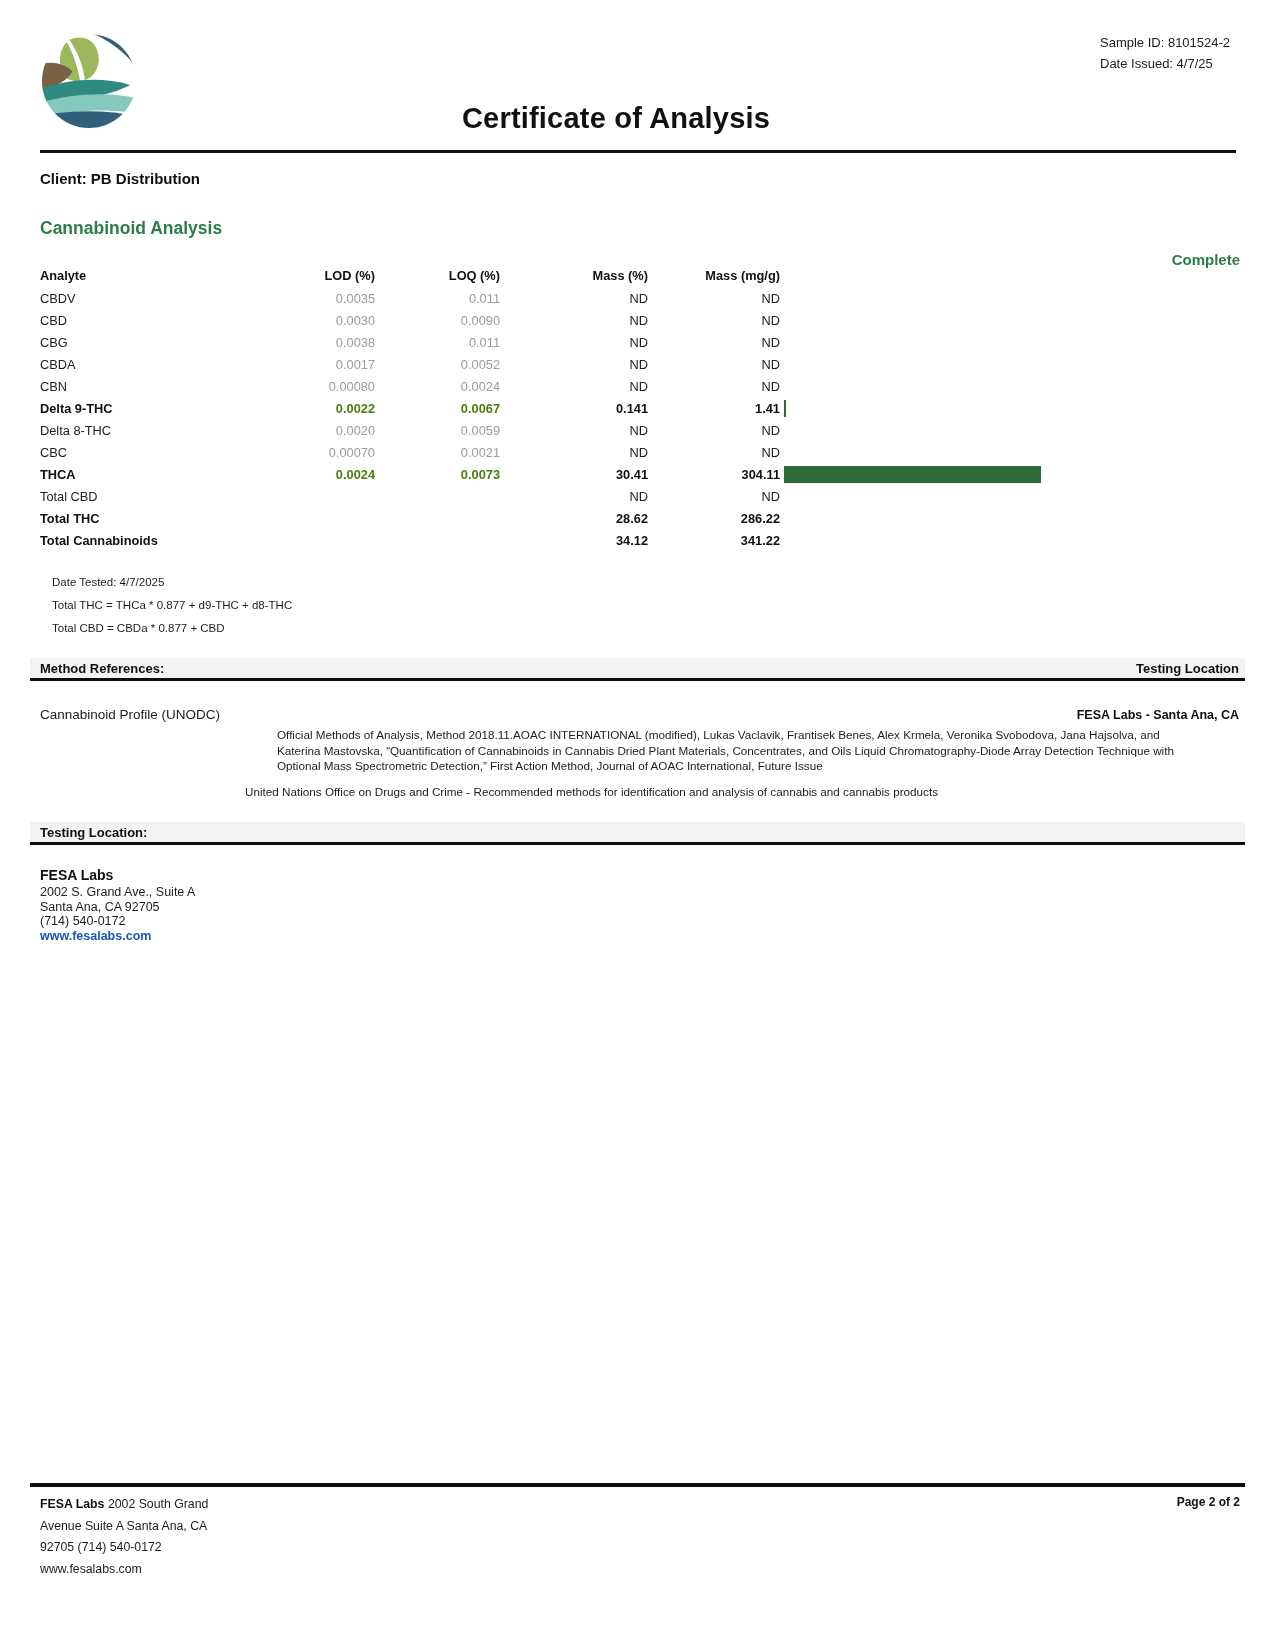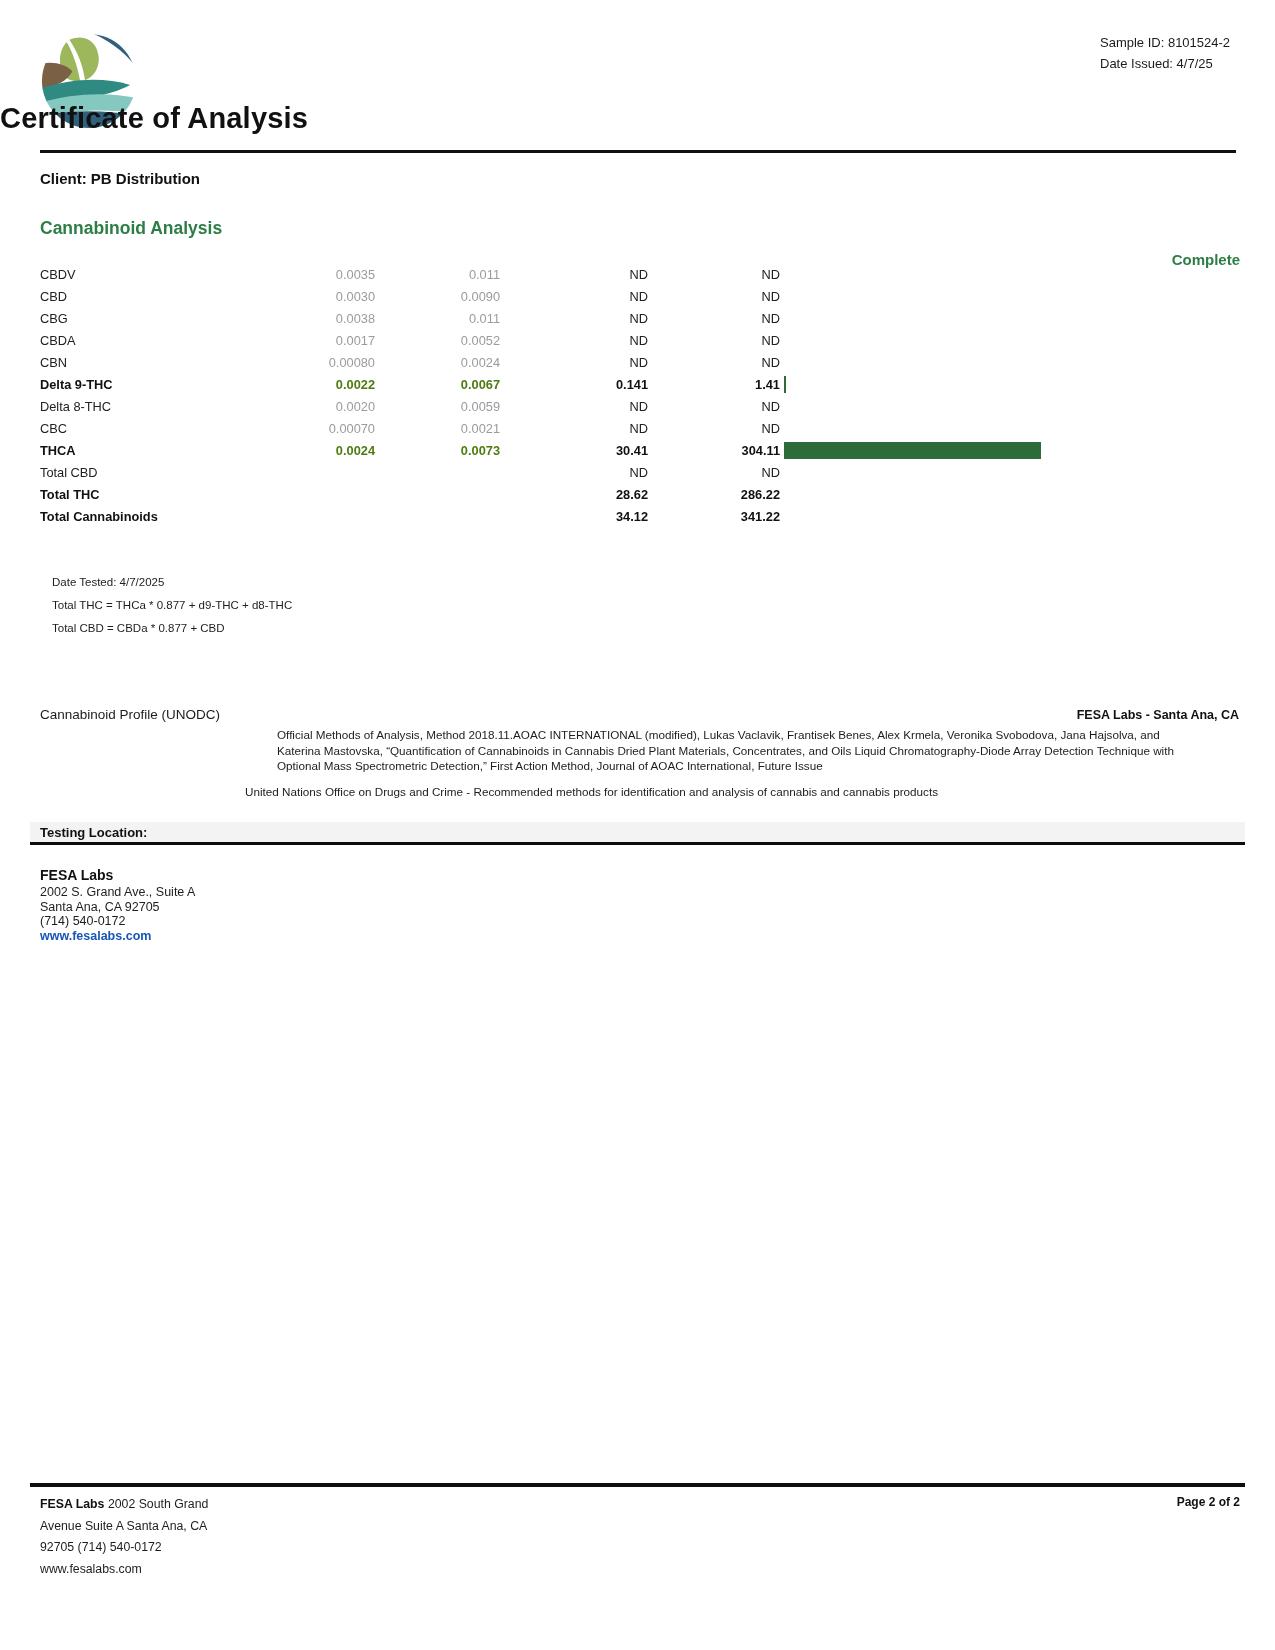--- a/index.html
+++ b/index.html
@@ -5,21 +5,21 @@
   html,body { margin:0; padding:0; background:#ffffff; }
   .page {
     position:relative; width:1275px; height:1650px; background:#ffffff;
     font-family:"Liberation Sans","DejaVu Sans",sans-serif; color:#212121;
     overflow:hidden;
   }
   
   .logo-svg { position:absolute; left:40px; top:32px; width:98px; height:98px; }
   .logo-text { position:absolute; left:145px; top:44px; color:#4c7a91;
     font-size:15.5px; line-height:17px; font-weight:500; letter-spacing:0.4px; }
-  .page-title { position:absolute; left:0; top:102px; width:1232px; text-align:left;
+  .page-title { position:absolute; left:0; top:102px; width:1232px; text-align:center;
     font-size:29px; font-weight:bold; color:#111; letter-spacing:0.2px; }
   .meta { position:absolute; left:1100px; top:33px; font-size:13px; line-height:20.5px; color:#1c1c1c; }
   .header-rule { position:absolute; left:40px; top:150px; width:1196px; height:3px; background:#101010; }
   .client { position:absolute; left:40px; top:170px; font-size:15px; font-weight:bold; color:#111; }
 
   
   .section-title { position:absolute; left:40px; top:218px; font-size:17.5px; font-weight:bold; color:#2e7d46; }
   .status-complete { position:absolute; right:35px; top:222px; font-size:15px; font-weight:bold; color:#2e7d46;margin-top:29px; }
 
   
@@ -95,20 +95,28 @@
   </div>
 
   <div class="header-rule"></div>
 
   <div class="client">Client: PB Distribution</div>
 
   <div class="section-title">Cannabinoid Analysis</div>
   <div class="status-complete">Complete</div>
 
   <div class="coa-table">
+      <div class="t-row header">
+        <div class="cell-analyte">Analyte</div>
+        <div class="num">LOD (%)</div>
+        <div class="num">LOQ (%)</div>
+        <div class="num">Mass (%)</div>
+        <div class="num">Mass (mg/g)</div>
+        <div></div>
+      </div>
       <div class="t-row">
         <div class="cell-analyte">CBDV</div>
         <div class="num faint">0.0035</div>
         <div class="num faint">0.011</div>
         <div class="num cell-mass">ND</div>
         <div class="num cell-mass">ND</div>
         <div class="cell-barwrap"></div>
       </div>
       <div class="t-row">
         <div class="cell-analyte">CBD</div>
@@ -203,20 +211,24 @@
         <div class="cell-barwrap"></div>
       </div>
     </div>
 
   <div class="notes">
     <div>Date Tested: 4/7/2025</div>
     <div>Total THC = THCa * 0.877 + d9-THC + d8-THC</div>
     <div>Total CBD = CBDa * 0.877 + CBD</div>
   </div>
 
+  <div class="sec-bar" id="method-bar">
+    <span>Method References:</span>
+    <span class="right">Testing Location</span>
+  </div>
 
   <div class="method-profile">Cannabinoid Profile (UNODC)</div>
   <div class="method-location">FESA Labs - Santa Ana, CA</div>
   <div class="method-ref1">Official Methods of Analysis, Method 2018.11.AOAC INTERNATIONAL (modified), Lukas Vaclavik, Frantisek Benes, Alex Krmela, Veronika Svobodova, Jana Hajsolva, and Katerina Mastovska, “Quantification of Cannabinoids in Cannabis Dried Plant Materials, Concentrates, and Oils Liquid Chromatography-Diode Array Detection Technique with Optional Mass Spectrometric Detection,” First Action Method, Journal of AOAC International, Future Issue</div>
   <div class="method-ref2">United Nations Office on Drugs and Crime - Recommended methods for identification and analysis of cannabis and cannabis products</div>
 
   <div class="sec-bar" id="testing-bar">
     <span>Testing Location:</span>
   </div>
 

